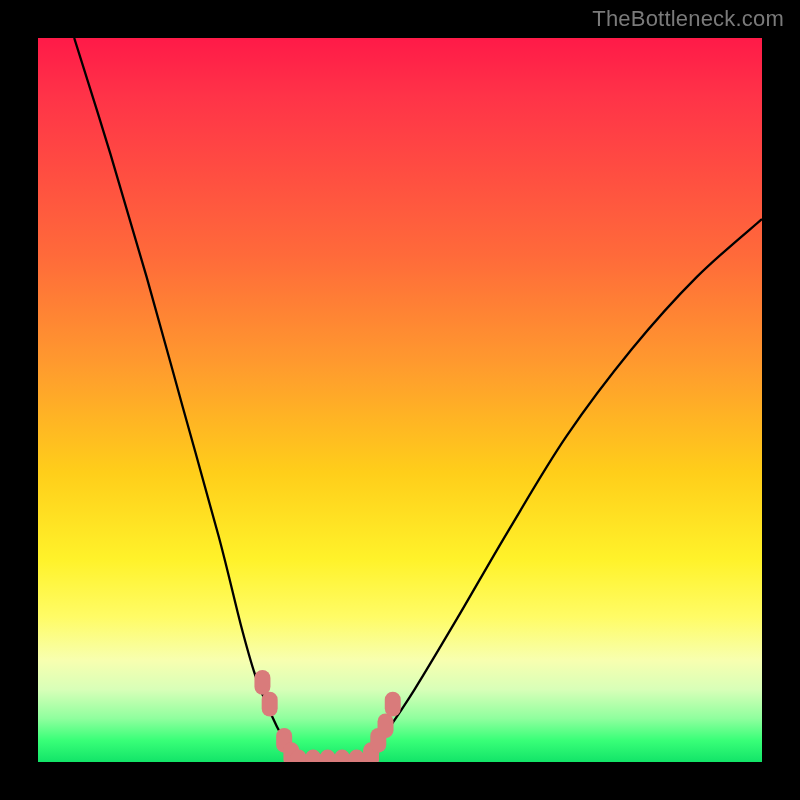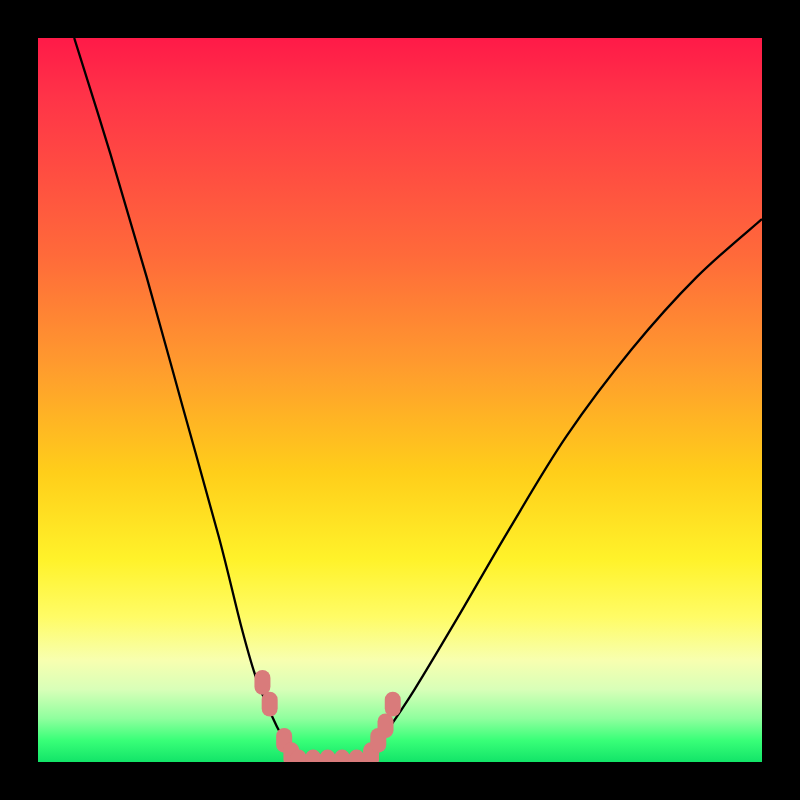--- a/index.html
+++ b/index.html
@@ -70,20 +70,21 @@
   }
   .marker {
     fill: #d97b7b;
     stroke: none;
   }
 </style>
 </head>
 <body>
 
 <div class="frame">
+  <div class="watermark">TheBottleneck.com</div>
 
   <div class="plot-area">
     <svg class="curves" viewBox="0 0 724 724" preserveAspectRatio="none">
 
       <path id="left-arm" class="curve" d="M 36.2 0 C 42.233333333333334 19.306666666666672, 60.33333333333334 76.02000000000004, 72.4 115.84000000000003 C 84.46666666666667 155.66000000000003, 96.53333333333333 196.68666666666664, 108.6 238.91999999999996 C 120.66666666666666 281.1533333333333, 132.73333333333335 325.8, 144.8 369.24 C 156.86666666666667 412.68, 171.34666666666666 463.36, 181 499.56 C 190.65333333333334 535.76, 196.6866666666667 563.5133333333334, 202.72000000000003 586.44 C 208.75333333333336 609.3666666666667, 212.37333333333333 622.64, 217.2 637.12 C 222.02666666666664 651.6, 226.85333333333332 662.4599999999999, 231.68 673.3199999999999 C 236.5066666666667 684.18, 241.33333333333337 693.8333333333333, 246.16000000000003 702.28 C 250.98666666666668 710.7266666666667, 258.2266666666667 720.38, 260.64 724"></path>
 
       <path id="trough" class="flat" d="M 260.64 724 L 325.8 724"></path>
 
       <path id="right-arm" class="curve" d="M 325.8 724 C 329.42 719.1733333333333, 339.0733333333333 707.1066666666666, 347.52 695.04 C 355.96666666666664 682.9733333333334, 364.41333333333336 670.9066666666666, 376.48 651.6 C 388.5466666666667 632.2933333333334, 404.2333333333333 605.7466666666667, 419.91999999999996 579.2 C 435.6066666666666 552.6533333333334, 452.5 522.4866666666667, 470.6 492.32 C 488.70000000000005 462.1533333333333, 508.00666666666666 428.3666666666667, 528.52 398.2 C 549.0333333333333 368.0333333333333, 571.9599999999999 337.86666666666673, 593.68 311.32000000000005 C 615.4 284.77333333333337, 637.12 260.64, 658.84 238.91999999999996 C 680.5600000000001 217.19999999999996, 713.14 190.65333333333334, 724 181"></path>
 

